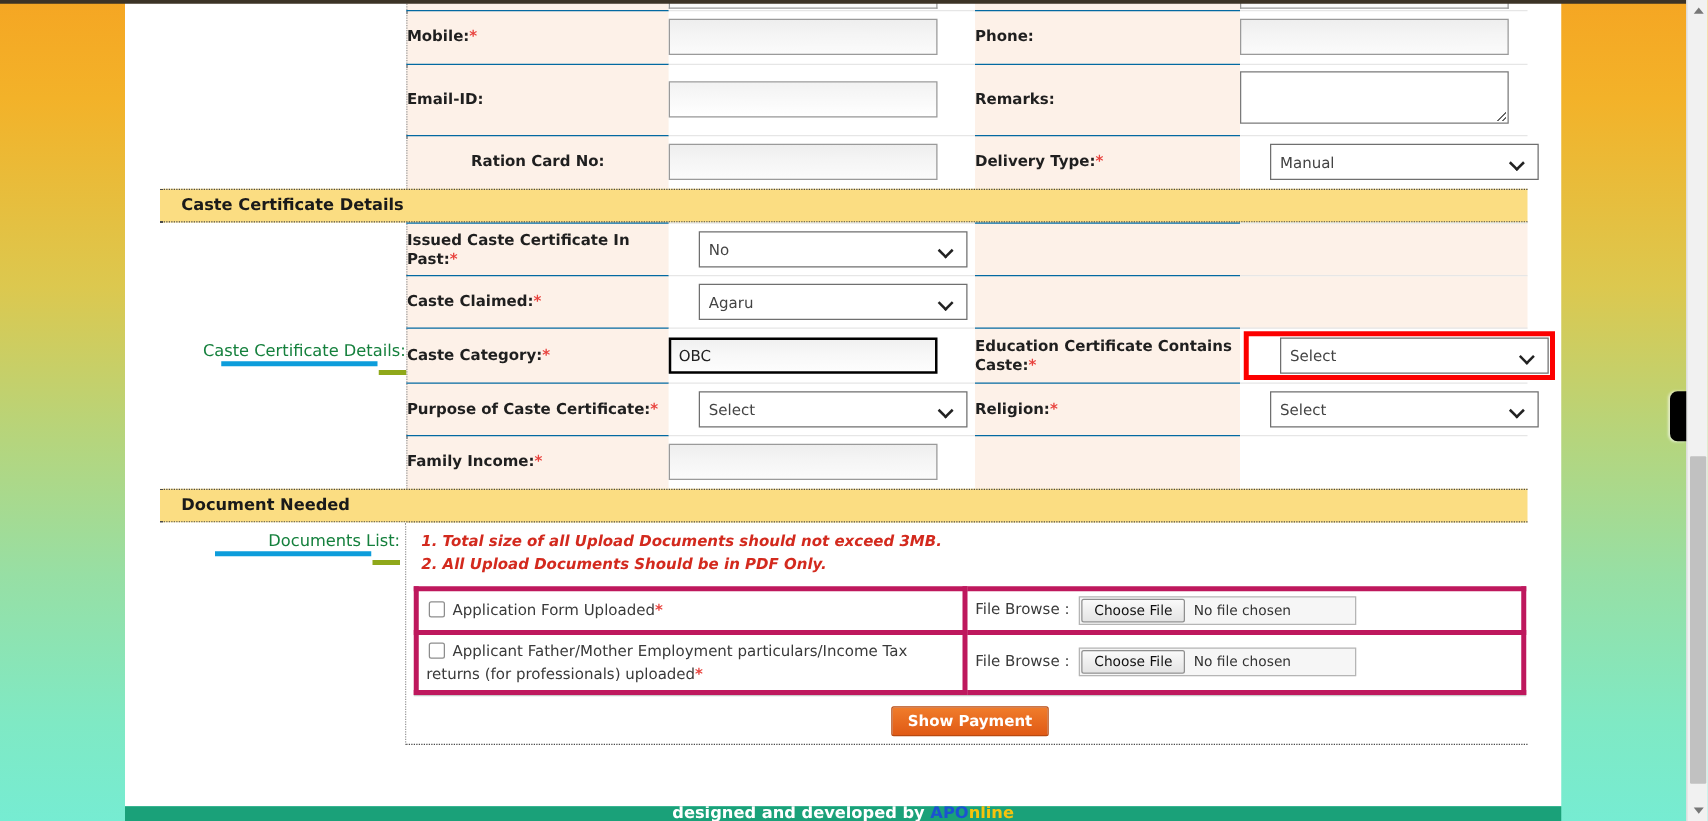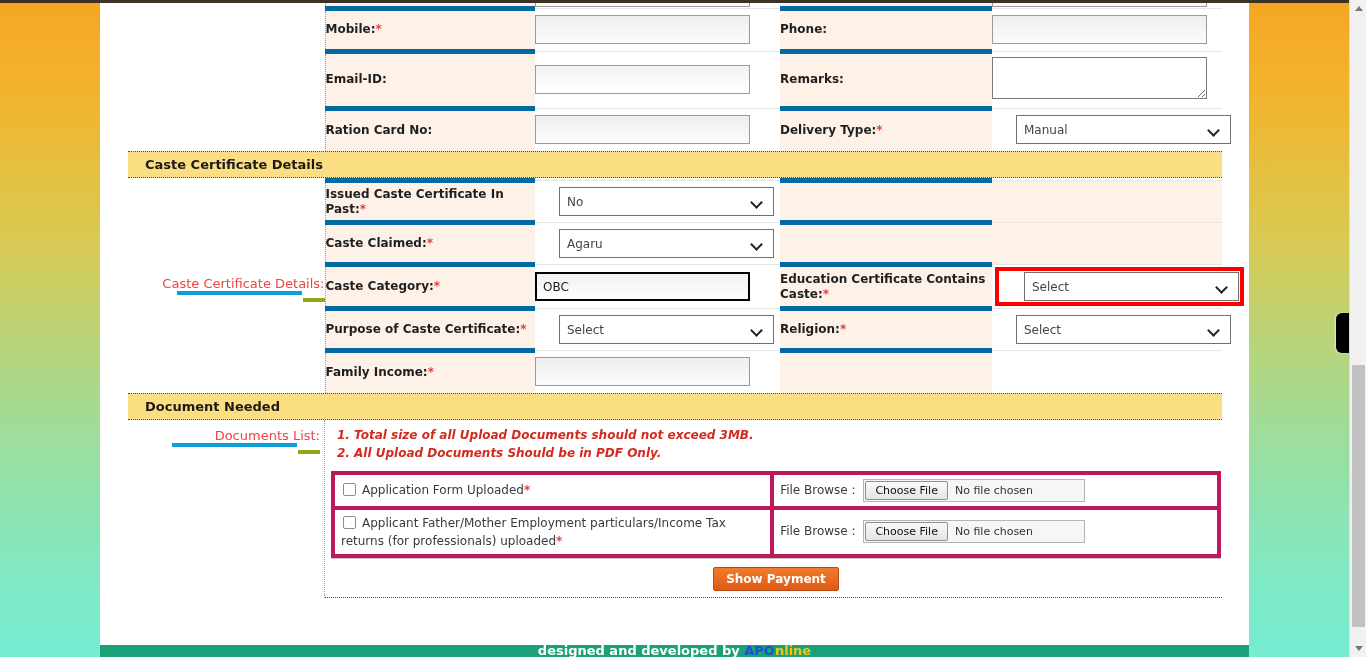--- a/index.html
+++ b/index.html
@@ -66,21 +66,21 @@
   .col-fld2   { width: 230px; }
 
   .sidecell {
     background: #ffffff;
     border-right: 1px dotted #9a9a9a;
     text-align: right;
     padding-right: 4px;
     vertical-align: top;
   }
   .side-label {
-    color: #ef4444;
+    color: #15803d;
     font-size: 13px;
     padding-top: 8px;
     display: block;
   }
   .bar-blue {
     display: inline-block; width: 125px; height: 4px;
     background: #0d9ddb; vertical-align: middle;
   }
   .bar-olive {
     display: inline-block; width: 22px; height: 4px;
@@ -90,21 +90,21 @@
   .side-bars-wrap { position: relative; height: 14px; }
   .side-bars-wrap .bar-blue { position: absolute; right: 23px; top: 0; }
   .side-bars-wrap .bar-olive { position: absolute; right: 0px; top: 7px; margin: 0; }
 
   .lab {
     background: #fdf1e8;
     font-weight: bold;
     color: #1f1f1f;
     font-size: 12px;
     padding: 6px 4px 6px 10px;
-    border-top: 5px solid #0369a1;
+    border-top: 1px solid #0369a1;
     line-height: 15px;
   }
   .req { color: #e8413c; font-weight: bold; }
   .fld {
     background: #ffffff;
     padding: 5px 8px 5px 8px;
     border-top: 1px solid #e6e6e6;
   }
   .fld-peach { background: #fdf1e8; }
 
@@ -342,21 +342,21 @@
       <td class="lab">
         <span>Remarks:</span>
       </td>
       <td class="fld">
         <textarea class="ta" style=""></textarea>
       </td>
     </tr>
 
     <tr>
       <td class="sidecell"></td>
-      <td class="lab" style="height:43px;">
+      <td class="lab" style="height:43px;text-align:center;">
         <span>Ration Card No:</span>
       </td>
       <td class="fld">
         <input class="txt" type="text" style="">
       </td>
       <td class="lab">
         <span>Delivery Type:</span><span class="req">*</span>
       </td>
       <td class="fld">
         <span class="selwrap">

